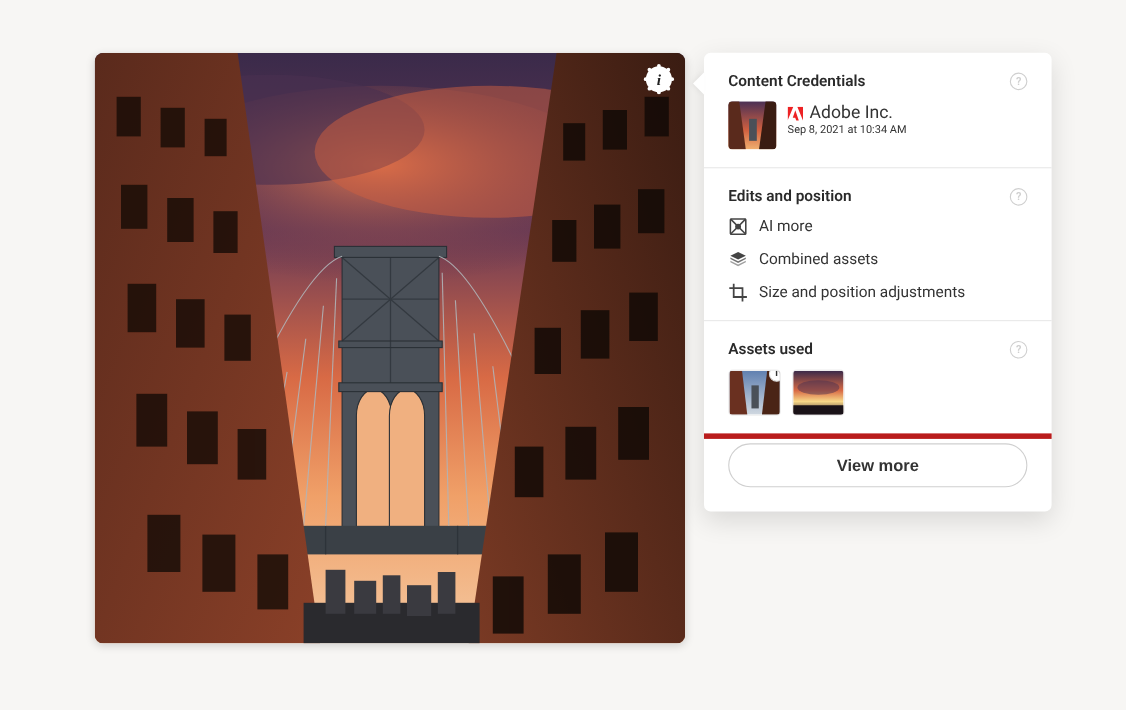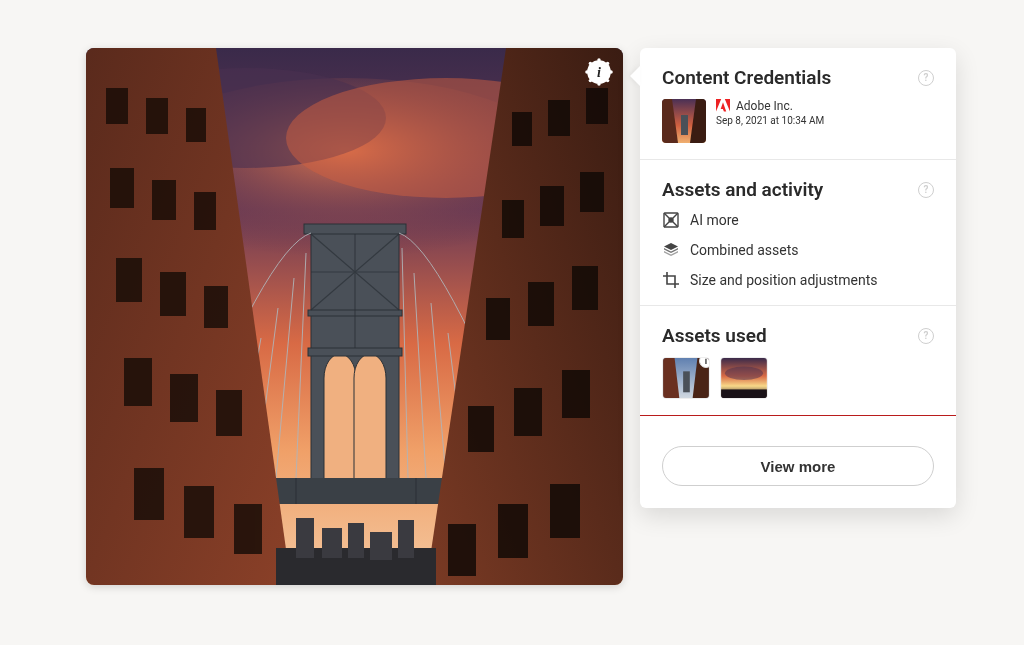--- a/index.html
+++ b/index.html
@@ -81,21 +81,21 @@
   }
 
   .sec-header {
     display: flex;
     align-items: center;
     justify-content: space-between;
     margin-bottom: 10px;
   }
 
   .sec-title {
-    font-size: 19px;
+    font-size: 14px;
     font-weight: 600;
     color: #2a2a2a;
   }
 
   .help-icon {
     width: 16px;
     height: 16px;
     border: 1.4px solid #cfcfcf;
     border-radius: 50%;
     display: flex;
@@ -117,21 +117,21 @@
   .cred-thumb {
     width: 44px;
     height: 44px;
     border-radius: 4px;
     overflow: hidden;
     flex-shrink: 0;
   }
   .cred-thumb svg { width:100%; height:100%; display:block; }
 
   .cred-text { display: flex; flex-direction: column; gap: 2px; }
-  .cred-line1 { display: flex; gap: 6px; font-size: 12px; color: #333; }
+  .cred-line1 { display: flex; align-items: center; gap: 6px; font-size: 16px; color: #333; }
   .cred-line2 { font-size: 10px; color: #333; }
 
   .adobe-logo {
     width: 14px;
     height: 13px;
     display: inline-block;
   }
 
   .activity-list {
     display: flex;
@@ -176,22 +176,22 @@
     height:14px;
     background:#fff;
     border-radius:50%;
     border:1px solid #ddd;
     font-size:9px; font-weight:700;
     display:flex;align-items:center;justify-content:center;
     color:#333;
   }
 
   .footer {
-    padding: 30px 22px 22px 22px;
-    border-top: 1px solid #b91c1c;
+    padding: 4px 22px 22px 22px;
+    border-top: 5px solid #b91c1c;
   }
 
   .view-more-btn {
     width: 100%;
     height: 40px;
     border-radius: 20px;
     border: 1.5px solid #cfcfcf;
     background: #fff;
     font-size: 15px;
     font-weight: 600;
@@ -383,21 +383,21 @@
           </span>
           <span>Adobe Inc.</span>
         </div>
         <div class="cred-line2">Sep 8, 2021 at 10:34 AM</div>
       </div>
     </div>
   </div>
 
   <div class="section">
     <div class="sec-header">
-      <div class="sec-title">Assets and activity</div>
+      <div class="sec-title">Edits and position</div>
       <div class="help-icon">?</div>
     </div>
     <div class="activity-list">
       <div class="activity-item">
         <span class="ic">
           <svg width="18" height="18" viewBox="0 0 18 18" fill="none" stroke="#444" stroke-width="1.4">
             <rect x="2" y="2" width="14" height="14" rx="1"></rect>
             <line x1="2" y1="2" x2="16" y2="16"></line>
               <line x1="16" y1="2" x2="2" y2="16"></line>
             <circle cx="9" cy="9" r="2" fill="#444"></circle>

